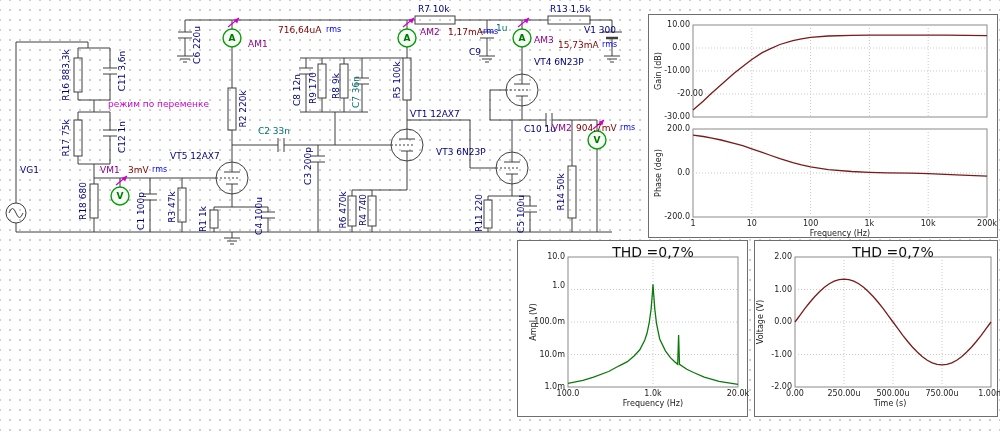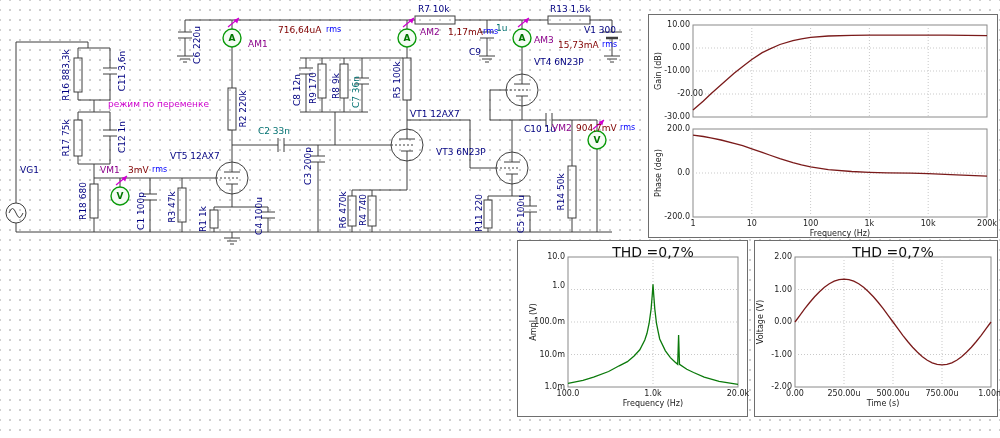--- a/index.html
+++ b/index.html
@@ -267,17 +267,17 @@
       <span class="tick yt" style="left: 37px; top: 48.5px;">1.00</span>
       <span class="tick yt" style="left: 37px; top: 81px;">0.00</span>
       <span class="tick yt" style="left: 37px; top: 113.5px;">-1.00</span>
       <span class="tick yt" style="left: 37px; top: 146px;">-2.00</span>
       <span class="tick xt" style="left: 40px; top: 149px;">0.00</span>
       <span class="tick xt" style="left: 89px; top: 149px;">250.00u</span>
       <span class="tick xt" style="left: 138px; top: 149px;">500.00u</span>
       <span class="tick xt" style="left: 187px; top: 149px;">750.00u</span>
       <span class="tick xt" style="left: 236px; top: 149px;">1.00m</span>
       <span class="alab yl" style="left: 6px; top: 81px;">Voltage (V)</span>
-      <span class="alab xl" style="left: 128px; top: 159px;">Time (s)</span>
+      <span class="alab xl" style="left: 135px; top: 159px;">Time (s)</span>
       <span class="ptitle" style="left: 138px; top: 4px;">THD =0,7%</span>
     </div>
 
 </div>
 
 </body></html>

